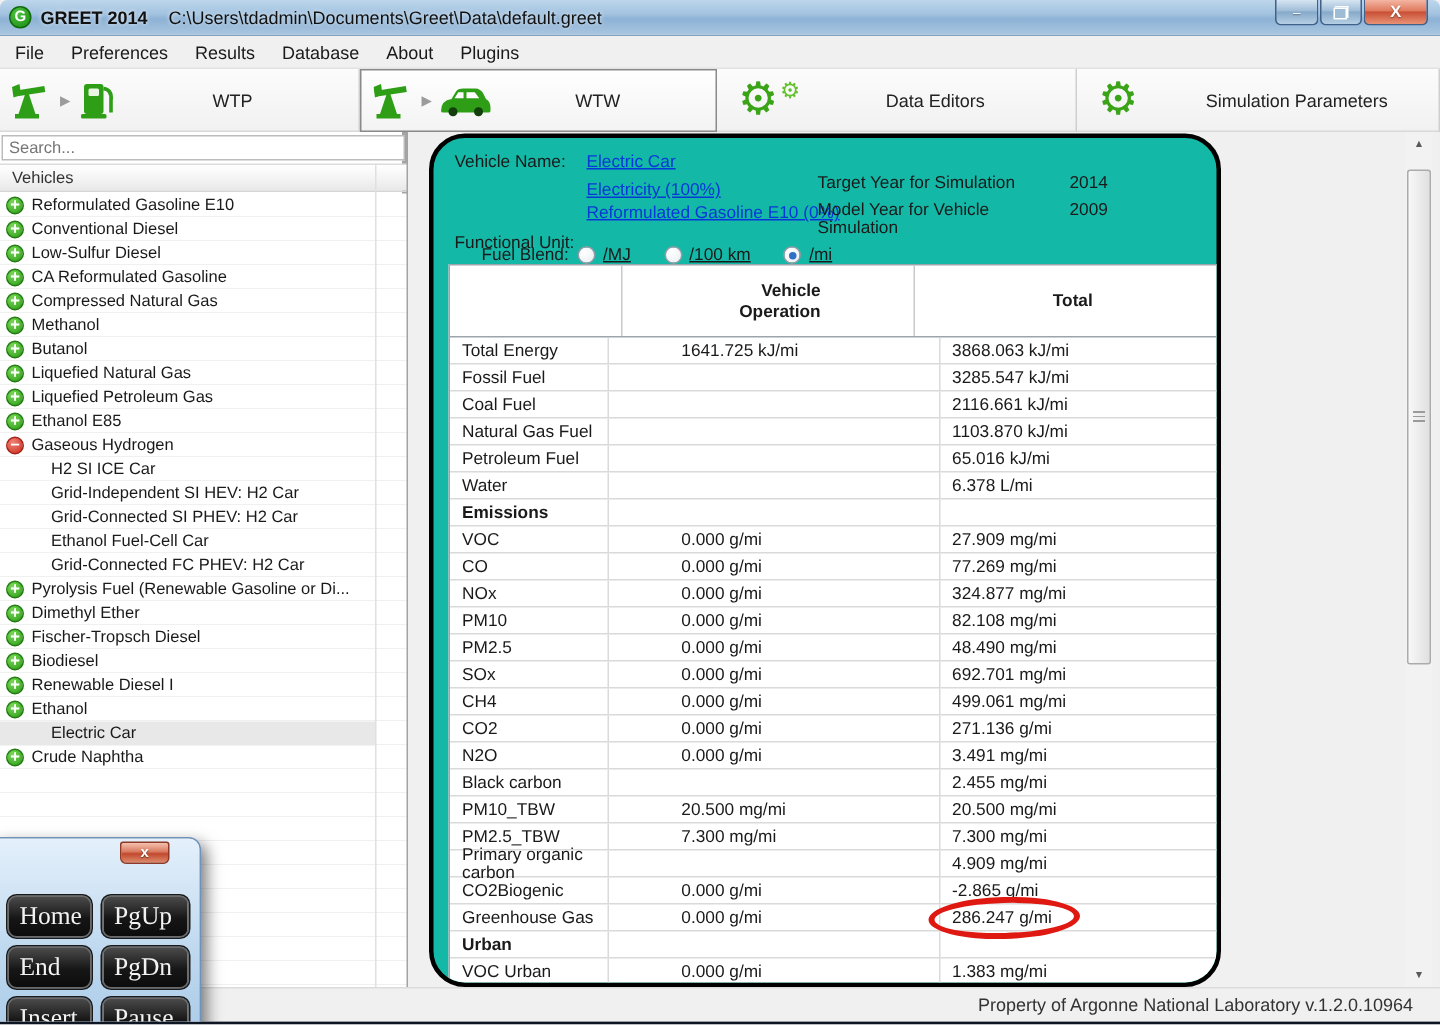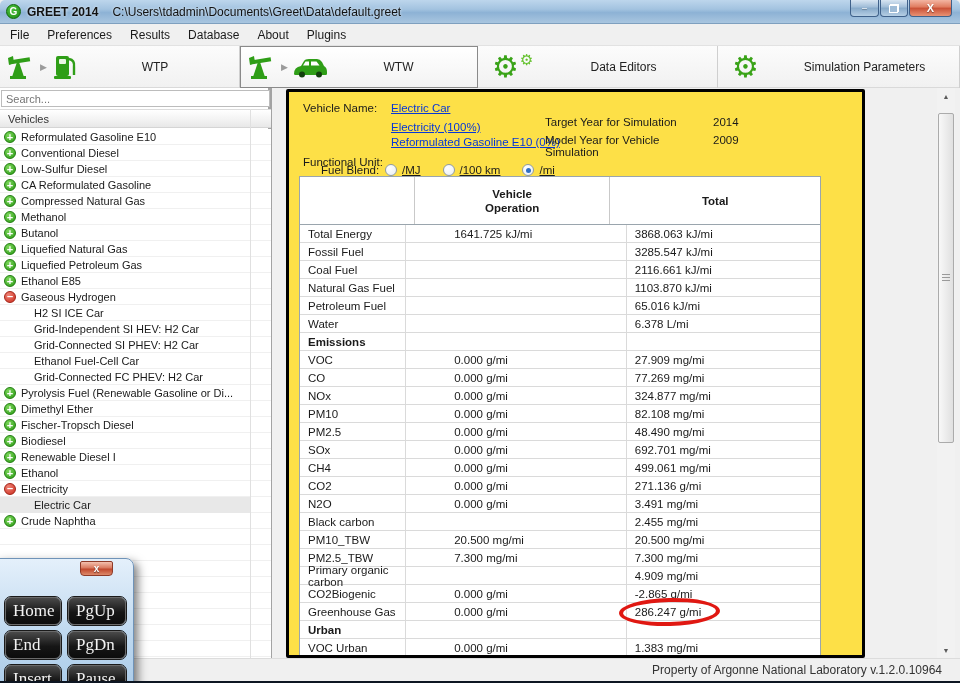--- a/index.html
+++ b/index.html
@@ -76,43 +76,43 @@
   .tree-icon { width:12px; height:12px; border-radius:50%; margin-right:5px; flex:none;
     display:flex; align-items:center; justify-content:center;
     color:#fff; font-size:11px; font-weight:bold; line-height:10px; }
   .tree-icon.plus  { background:radial-gradient(circle at 35% 30%, #7bd75a, #2d9b16); border:1px solid #1f7d0e; }
   .tree-icon.minus { background:radial-gradient(circle at 35% 30%, #ef8376, #cc2c1d); border:1px solid #a32317; }
   .tree-icon.plus::before  { content:"+"; margin-top:-1px; }
   .tree-icon.minus::before { content:"–"; margin-top:-2px; }
 
   
   .main-bg { position:absolute; top:88px; left:272px; width:688px; height:570px; background:#f0f0f0; }
-  .panel { position:absolute; top:89px; left:286px; width:579px; height:569px;
-    background:#fde047; border:3px solid #000; border-radius:2px; overflow:hidden; }
+  .panel { position:absolute; top:89px; left:286px; width:528px; height:569px;
+    background:#14b8a6; border:3px solid #000; border-radius:24px; overflow:hidden; }
   .info { position:absolute; font-size:11.5px; color:#1a1a1a; }
   .link { color:#0637d8; text-decoration:underline; cursor:pointer; }
   .info-links .link { display:block; line-height:15px; }
   .year-row { display:flex; }
   .year-row .ylabel { width:168px; }
   .radio-row { display:flex; align-items:center; gap:6px; }
   .radio { display:flex; align-items:center; gap:5px; margin-right:16px; }
   .rb { width:12px; height:12px; border-radius:50%; border:1px solid #8f9ba5;
     background:radial-gradient(circle at 35% 30%, #ffffff, #e8eef3); position:relative; flex:none; }
   .radio.selected .rb::after { content:""; position:absolute; left:2.5px; top:2.5px;
     width:5px; height:5px; border-radius:50%; background:#2f6fc4; }
 
   
   .rtable { position:absolute; left:10px; top:84px; width:522px; background:#fff;
     border:1px solid #9aa5ad; font-size:11.5px; color:#1a1a1a; }
   .thead { display:flex; height:48px; border-bottom:1px solid #9aa5ad; }
   .th { display:flex; align-items:center; justify-content:center; font-weight:bold;
     text-align:center; line-height:14px; }
   .th-label { width:115px; border-right:1px solid #c9c9c9; }
   .th-op { width:196px; border-right:1px solid #c9c9c9; }
-  .th-op span { width:70px; }
+  .th-op span { width:70px;text-align:right; }
   .th-total { width:210px; }
   .trow { display:flex; height:18px; border-bottom:1px solid #dadada; align-items:stretch; }
   .trow:last-child { border-bottom:none; }
   .tc { display:flex; align-items:center; padding-left:8px; }
   .tc-label { width:115px; border-right:1px solid #dadada; }
   .tc-op { width:196px; border-right:1px solid #dadada;margin-left:40px; }
   .tc-total { width:210px; }
   .trow.section .tc-label { font-weight:bold; }
   .trow.circled .tc-total .val { position:relative; }
   .trow.circled .tc-total .val::before { content:""; position:absolute; left:-16px; right:-18px;
@@ -352,24 +352,20 @@
         <div class="tree-row plus">
           <span class="tree-icon plus"></span>
           <span class="tree-label">Renewable Diesel I</span>
         </div>
 
         <div class="tree-row plus">
           <span class="tree-icon plus"></span>
           <span class="tree-label">Ethanol</span>
         </div>
 
-        <div class="tree-row minus">
-          <span class="tree-icon minus"></span>
-          <span class="tree-label">Electricity</span>
-        </div>
 
         <div class="tree-row none child selected">
 
           <span class="tree-label">Electric Car</span>
         </div>
 
         <div class="tree-row plus">
           <span class="tree-icon plus"></span>
           <span class="tree-label">Crude Naphtha</span>
         </div>

